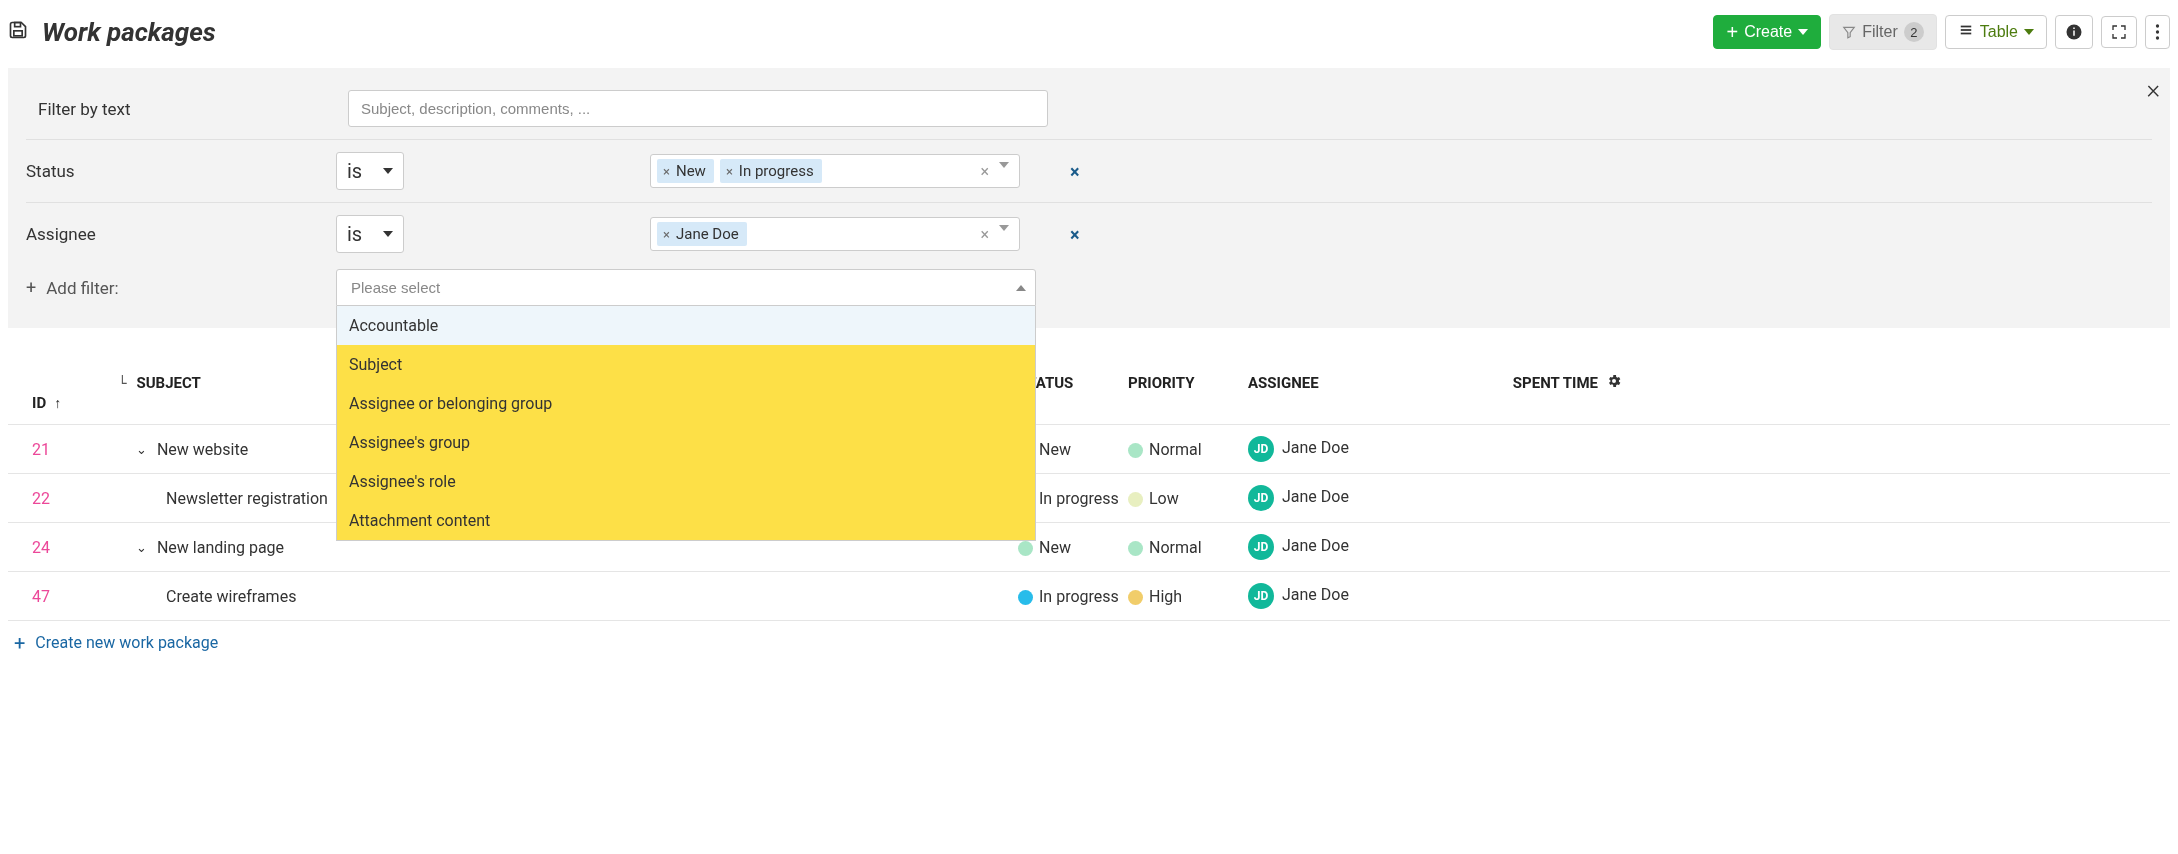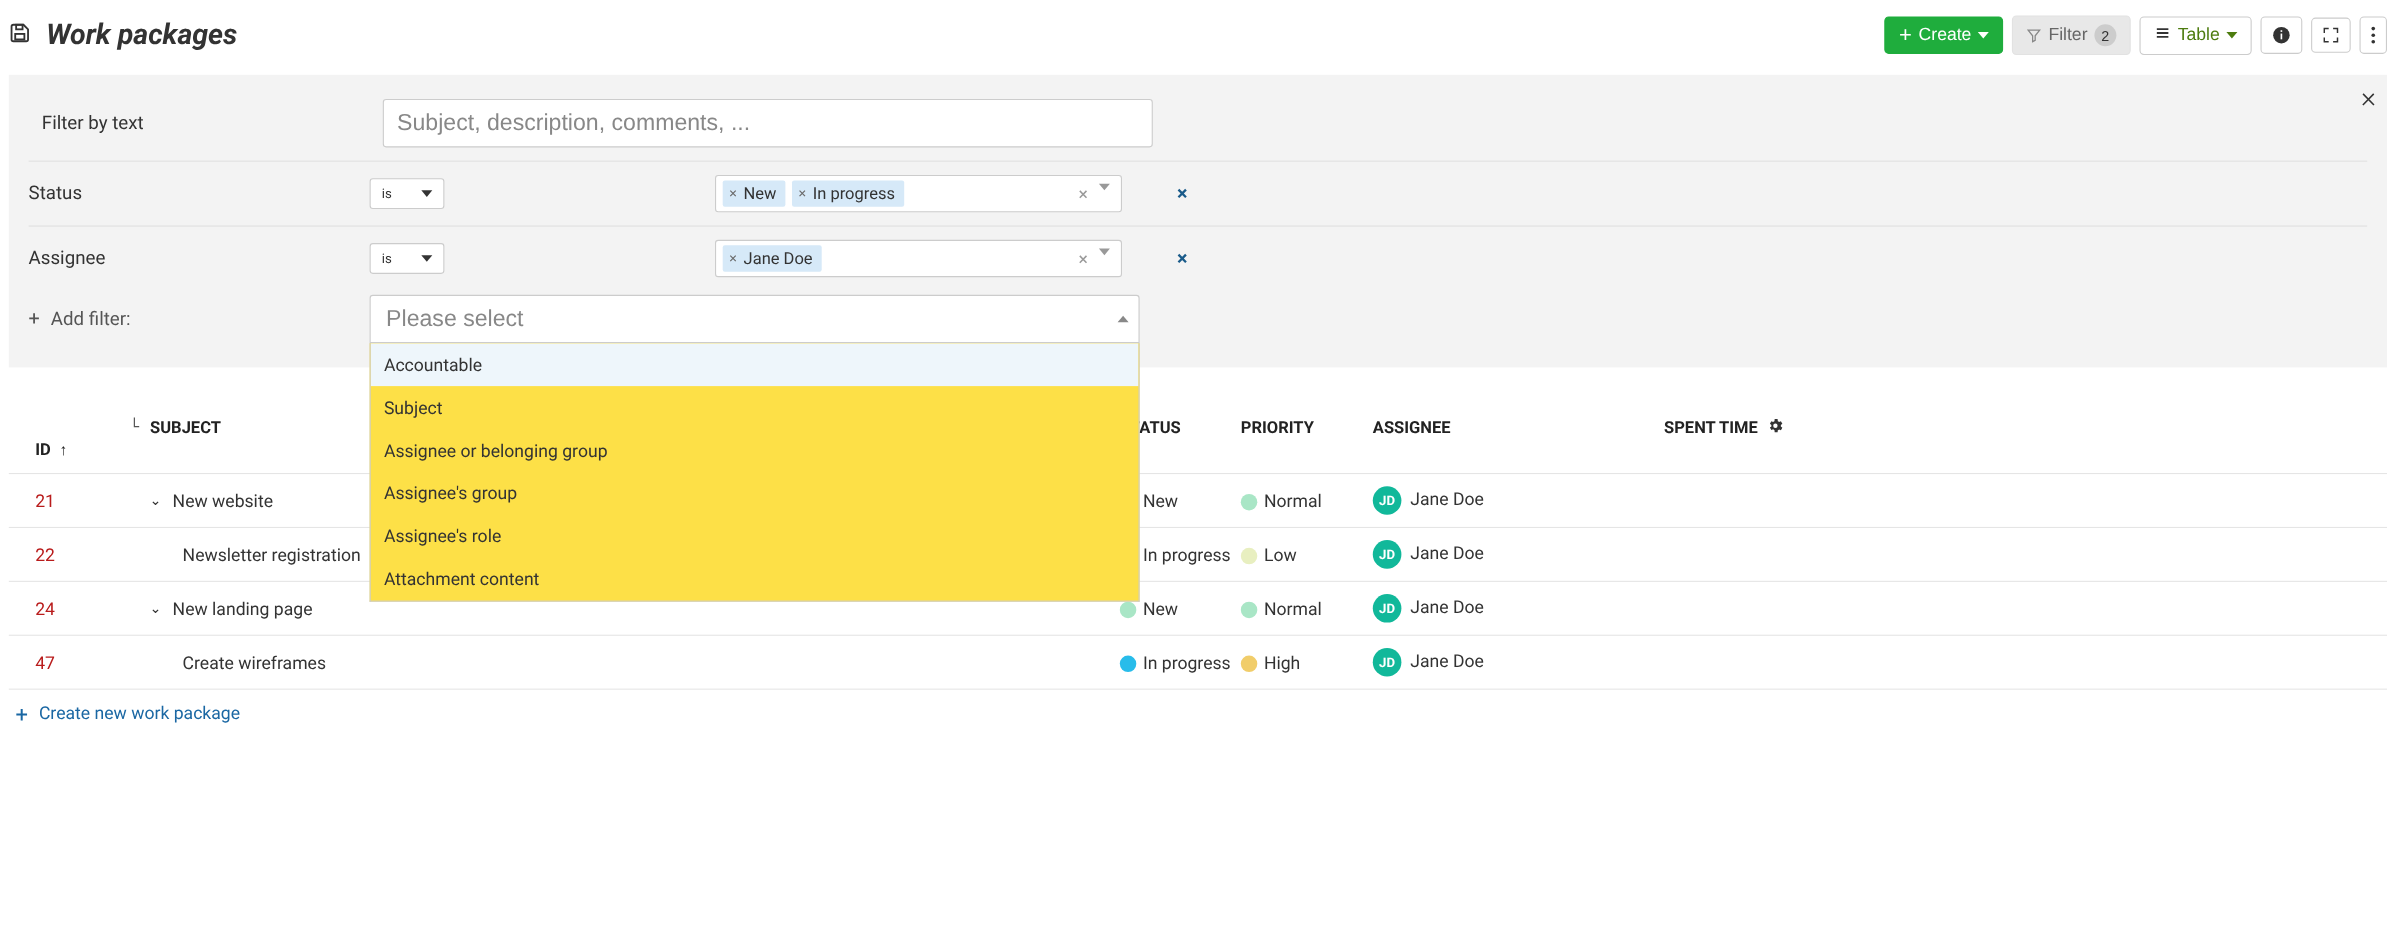--- a/index.html
+++ b/index.html
@@ -112,33 +112,33 @@
     gap: 10px;
     color: #333;
   }
   .text-input {
     flex: 0 0 700px;
     max-width: 700px;
     border: 1px solid #ccc;
     border-radius: 3px;
     background: #fff;
     padding: 9px 12px;
-    font-size: 21px;
+    font-size: 15px;
     color: #333;
   }
   .text-input::placeholder { color: #888; }
   .select-box {
     border: 1px solid #ccc;
     background: #fff;
     padding: 6px 10px;
     border-radius: 3px;
     display: inline-flex;
     align-items: center;
     gap: 12px;
-    font-size: 12px;
+    font-size: 20px;
     min-width: 68px;
     justify-content: space-between;
   }
   .tag-input {
     border: 1px solid #ccc;
     border-radius: 3px;
     background: #fff;
     display: flex;
     align-items: center;
     gap: 6px;
@@ -243,21 +243,21 @@
   .c-subj.h { gap: 10px; }
   .c-status { width: 110px; }
   .c-prio   { width: 120px; }
   .c-assn   { width: 200px; }
   .c-spent  { width: 150px; text-align: right; }
   .c-gear   { width: 30px; text-align: right; padding-right: 6px; color:#333;}
   .thead .c-id { display:flex; gap:8px; align-items:center;margin-top:40px;}
   .sort-arrow {
     font-size: 14px;
   }
-  .id-link { color: #b91c1c; }
+  .id-link { color: #ec4899; }
   .indent-0 { padding-left: 18px; }
   .indent-1 { padding-left: 48px; }
   .hier-icon {
     font-family: monospace;
     font-size: 14px;
     color: #555;
   }
   .dot {
     width: 15px; height: 15px; border-radius: 50%;
     display: inline-block; vertical-align: middle;

